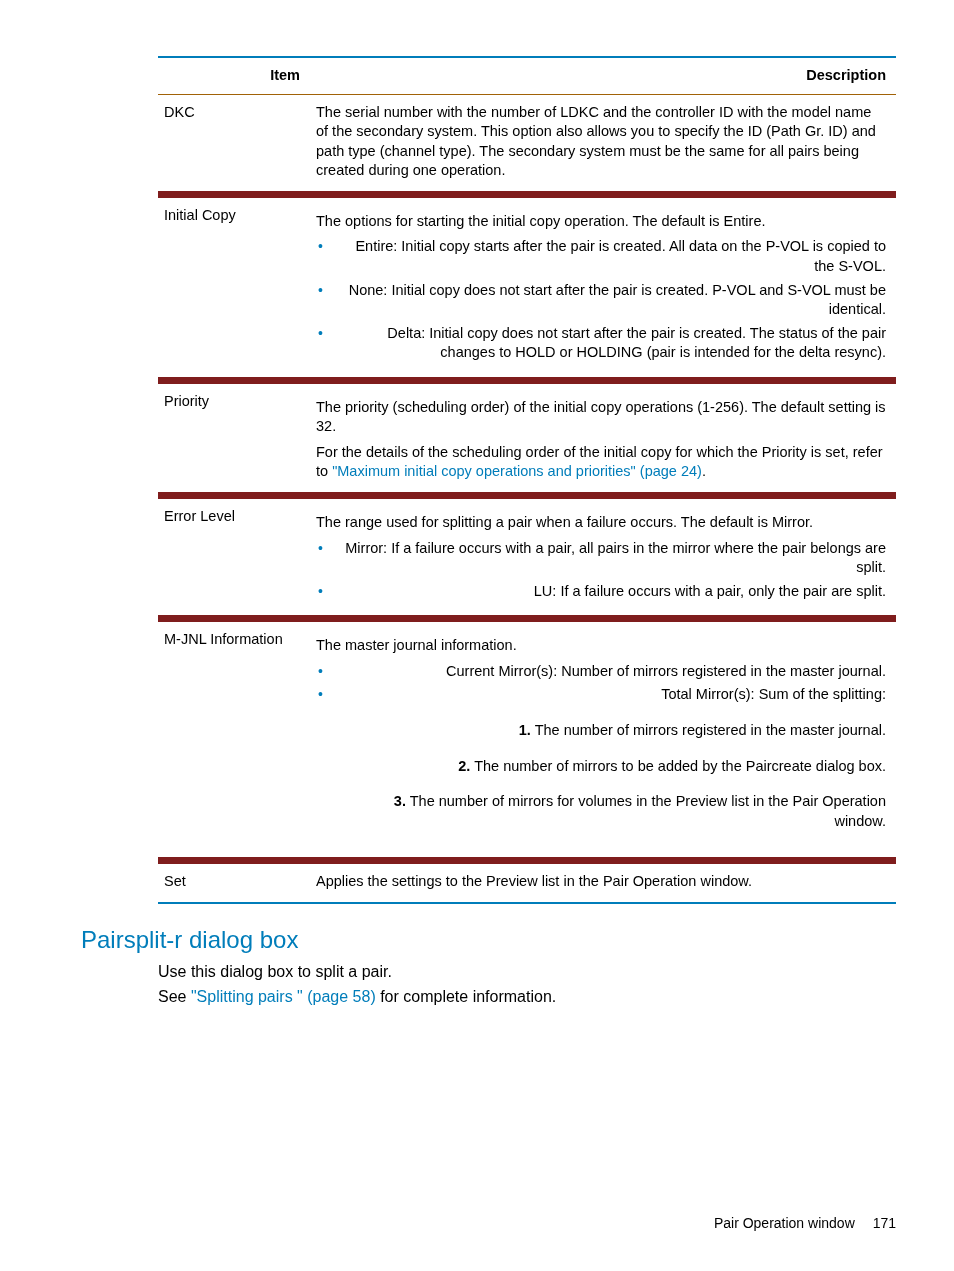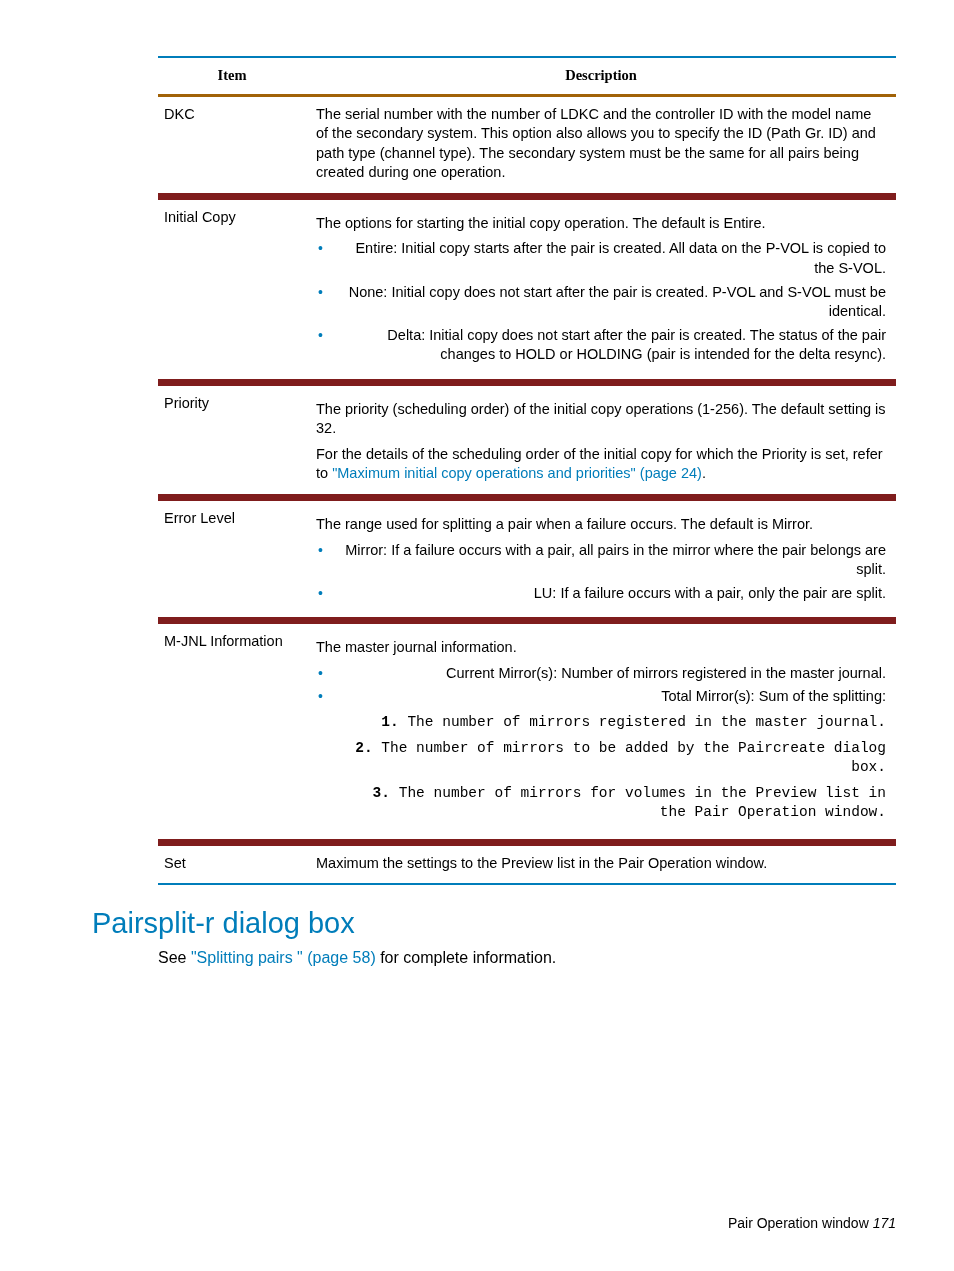--- a/index.html
+++ b/index.html
@@ -22,26 +22,25 @@
   }
   table.items {
     width: 100%;
     border-collapse: collapse;
     border-top: 2px solid #007dba;
     border-bottom: 2px solid #007dba;
     font-size: 14.5px;
     line-height: 1.35;
   }
   table.items th {
-    text-align: center;
+    text-align: right;
     font-weight: 700;
     padding: 8px 10px 8px 6px;
-    border-bottom: 3px solid #a16207;
+    border-bottom: 1px solid #a16207;
     vertical-align: top;
-    font-family: Liberation Serif, serif;
   }
   table.items td {
     text-align: left;
     padding: 8px 10px 10px 6px;
     border-bottom: 7px solid #7f1d1d;
     vertical-align: top;
   }
   table.items tr:last-child td {
     border-bottom: none;
   }
@@ -66,56 +65,55 @@
     left: -12px;
     top: 0;
     font-size: 14px;
   }
   ol.num {
     list-style: none;
     margin: 2px 0 0 0;
     padding: 0 0 0 18px;
   }
   ol.num > li {
-    margin: 6px 0;
+    margin: 16px 0;
     position: relative;
-    font-family: Liberation Mono, monospace;
   }
   ol.num .n {
     font-weight: 700;
     display: inline-block;
     min-width: 16px;
   }
   .link {
     color: #007dba;
   }
   h2.section-heading {
-    font-size: 29px;
+    font-size: 24px;
     font-weight: 400;
     color: #007dba;
-    margin: 22px 0 6px 12px;
+    margin: 22px 0 6px 1px;
     padding: 0;
   }
   .intro {
     font-size: 16px;
     line-height: 1.45;
     margin: 4px 0 0 78px;
   }
   .intro p {
     margin: 2px 0;
   }
   .footer {
     position: absolute;
     bottom: 40px;
     right: 58px;
     font-size: 14px;
     color: #000;
   }
   .footer .page-num {
-    font-style: italic;
+    margin-left: 14px;
   }
   .intro-text { margin: 6px 0 0 0; }
 </style>
 </head>
 <body>
 
 <div class="page">
   <div class="content">
     <table class="items">
       <thead>
@@ -171,28 +169,29 @@
                   <li><span class="n">1.</span> <span>The number of mirrors registered in the master journal.</span></li>
                   <li><span class="n">2.</span> <span>The number of mirrors to be added by the Paircreate dialog box.</span></li>
                   <li><span class="n">3.</span> <span>The number of mirrors for volumes in the Preview list in the Pair Operation window.</span></li>
                 </ol>
               </li>
             </ul>
           </td>
         </tr>
         <tr>
           <td class="item-col">Set</td>
-          <td>Maximum the settings to the Preview list in the Pair Operation window.</td>
+          <td>Applies the settings to the Preview list in the Pair Operation window.</td>
         </tr>
       </tbody>
     </table>
   </div>
 
   <h2 class="section-heading">Pairsplit-r dialog box</h2>
   <div class="intro">
+    <p>Use this dialog box to split a pair.</p>
     <p>
       <span>See </span><span class="link">"Splitting pairs " (page 58)</span><span> for complete information.</span>
     </p>
   </div>
 </div>
 
 <div class="footer">
   <span>Pair Operation window</span>
   <span class="page-num">171</span>
 </div>

